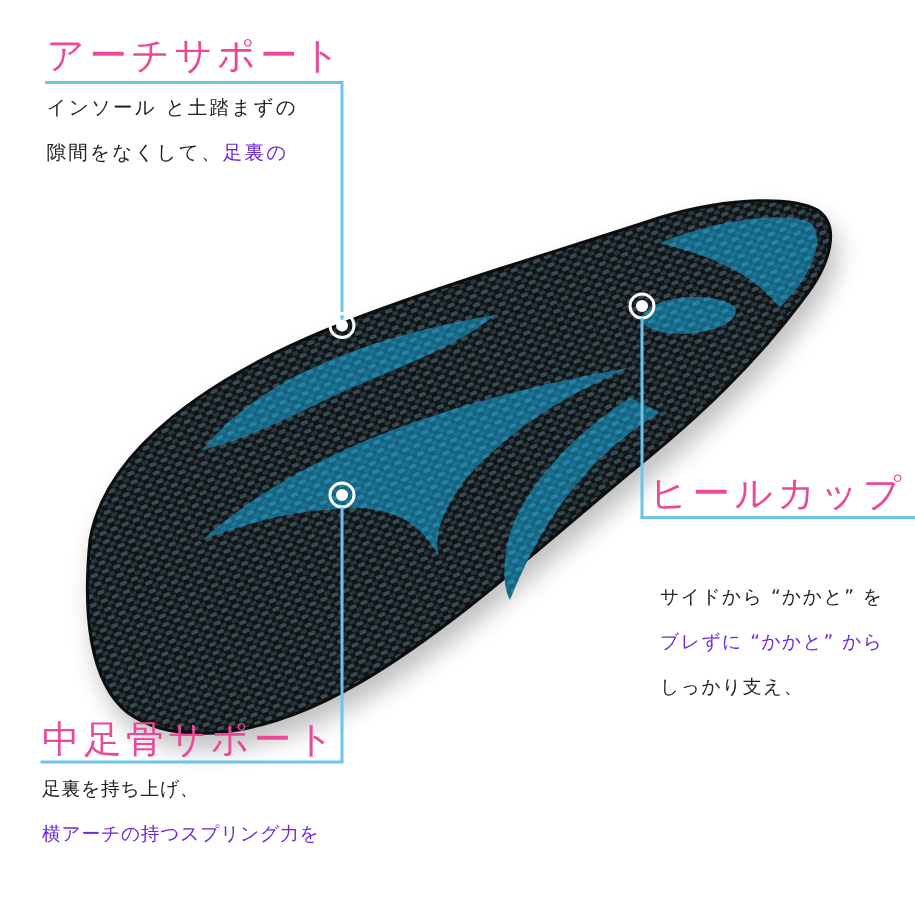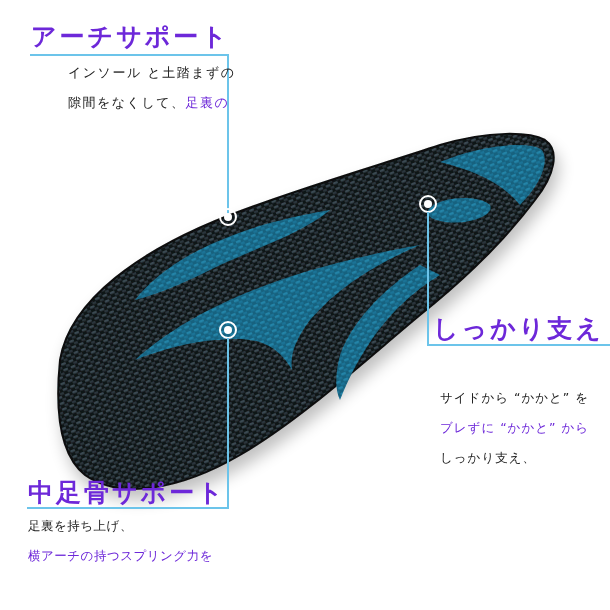--- a/index.html
+++ b/index.html
@@ -1,21 +1,21 @@
 <!DOCTYPE html>
 <html><head>
 <meta charset="utf-8">
 <style>
   html, body { margin: 0; padding: 0; }
   body {
     width: 610px; height: 610px; background: #ffffff; position: relative; overflow: hidden;
     font-family: "DejaVu Sans", "Liberation Sans", sans-serif;
   }
   .title {
-    position: absolute; color: #6d28d9; font-weight: bold; font-size: 25px;
+    position: absolute; color: #ec4899; font-weight: normal; font-size: 25px;
     letter-spacing: 3px; white-space: nowrap; line-height: 1;
   }
   .desc {
     position: absolute; font-size: 13px; color: #222; letter-spacing: 1.5px;
     line-height: 30px; white-space: nowrap;
   }
   .pink { color: #6d28d9; }
   .line { position: absolute; background: #6cc4ea; }
   .pin {
     position: absolute; width: 18px; height: 18px; border-radius: 50%;
@@ -82,29 +82,29 @@
 
   <path fill="url(#weaveBlue)" d="M 420 265 C 390 285, 355 315, 340 355
        C 335 375, 335 390, 340 400
        C 360 350, 390 305, 440 275 Z"></path>
 </svg>
 
 <div class="title" style="left:31px; top:24px;">アーチサポート</div>
 <div class="line" style="left:30px; top:54px; width:198px; height:2px;"></div>
 <div class="line" style="left:227px; top:54px; width:2px; height:160px;"></div>
 <div class="pin" style="left:219px; top:208px;"></div>
-<div class="desc" style="left:31px; top:58px;margin-left:37px;">
+<div class="desc" style="left:31px; top:58px;">
   <div><span>インソール と土踏まずの</span></div>
   <div><span>隙間をなくして、</span><span class="pink">足裏の</span></div>
 </div>
 
 <div class="pin" style="left:419px; top:195px;"></div>
 <div class="line" style="left:427px; top:212px; width:2px; height:133px;"></div>
 <div class="line" style="left:427px; top:344px; width:183px; height:2px;"></div>
-<div class="title" style="left:433px; top:316px;">しっかり支え</div>
+<div class="title" style="left:433px; top:316px;">ヒールカップ</div>
 <div class="desc" style="left:440px; top:353px; font-size:12.5px; letter-spacing:1px;margin-top:30px;">
   <div><span>サイドから “かかと” を</span></div>
   <div><span class="pink">ブレずに “かかと” から</span></div>
   <div><span>しっかり支え、</span></div>
 </div>
 
 <div class="pin" style="left:219px; top:321px;"></div>
 <div class="line" style="left:227px; top:338px; width:2px; height:170px;"></div>
 <div class="line" style="left:27px; top:507px; width:202px; height:2px;"></div>
 <div class="title" style="left:28px; top:480px;">中足骨サポート</div>

